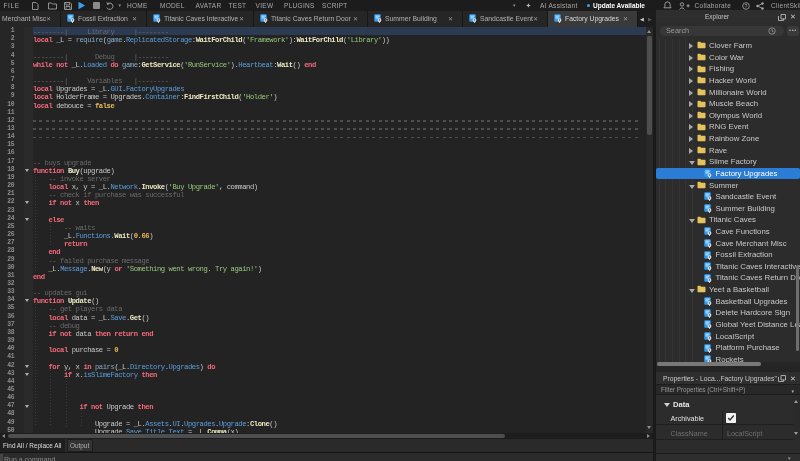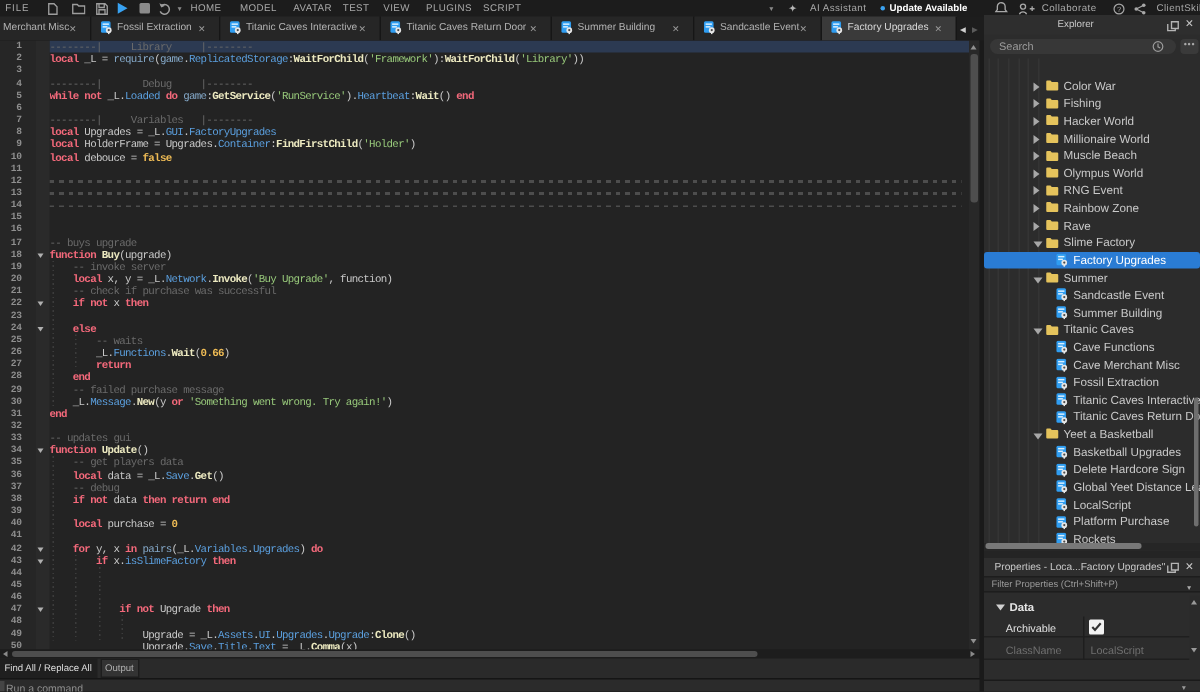--- a/index.html
+++ b/index.html
@@ -232,39 +232,39 @@
         <div class="cl" style="top:9.76px"><i class="k">local</i><i class="t"> _L = </i><i class="g">require</i><i class="t">(</i><i class="g">game</i><i class="t">.</i><i class="b">ReplicatedStorage</i><i class="t">:</i><i class="m">WaitForChild</i><i class="t">(</i><i class="s">'Framework'</i><i class="t">):</i><i class="m">WaitForChild</i><i class="t">(</i><i class="s">'Library'</i><i class="t">))</i></div>
         <div class="cl" style="top:26.07px"><i class="c">--------|       Debug     |--------</i></div>
         <div class="cl" style="top:34.23px"><i class="k">while not</i><i class="t"> _L.</i><i class="b">Loaded</i><i class="t"> </i><i class="k">do</i><i class="t"> </i><i class="g">game</i><i class="t">:</i><i class="m">GetService</i><i class="t">(</i><i class="s">'RunService'</i><i class="t">).</i><i class="b">Heartbeat</i><i class="t">:</i><i class="m">Wait</i><i class="t">() </i><i class="k">end</i></div>
         <div class="cl" style="top:50.54px"><i class="c">--------|     Variables   |--------</i></div>
         <div class="cl" style="top:58.70px"><i class="k">local</i><i class="t"> Upgrades = _L.</i><i class="b">GUI</i><i class="t">.</i><i class="b">FactoryUpgrades</i></div>
         <div class="cl" style="top:66.86px"><i class="k">local</i><i class="t"> HolderFrame = Upgrades.</i><i class="b">Container</i><i class="t">:</i><i class="m">FindFirstChild</i><i class="t">(</i><i class="s">'Holder'</i><i class="t">)</i></div>
         <div class="cl" style="top:75.01px"><i class="k">local</i><i class="t"> debouce = </i><i class="n">false</i></div>
         <div class="cl" style="top:132.11px"><i class="c">-- buys upgrade</i></div>
         <div class="cl" style="top:140.27px"><i class="k">function</i><i class="t"> </i><i class="m">Buy</i><i class="t">(upgrade)</i></div>
         <div class="cl" style="top:148.43px"><i class="t">    </i><i class="c">-- invoke server</i></div>
-        <div class="cl" style="top:156.58px"><i class="t">    </i><i class="k">local</i><i class="t"> x, y = _L.</i><i class="b">Network</i><i class="t">.</i><i class="m">Invoke</i><i class="t">(</i><i class="s">'Buy Upgrade'</i><i class="t">, function)</i></div>
+        <div class="cl" style="top:156.58px"><i class="t">    </i><i class="k">local</i><i class="t"> x, y = _L.</i><i class="b">Network</i><i class="t">.</i><i class="m">Invoke</i><i class="t">(</i><i class="s">'Buy Upgrade'</i><i class="t">, command)</i></div>
         <div class="cl" style="top:164.74px"><i class="t">    </i><i class="c">-- check if purchase was successful</i></div>
         <div class="cl" style="top:172.90px"><i class="t">    </i><i class="k">if not</i><i class="t"> x </i><i class="k">then</i></div>
         <div class="cl" style="top:189.21px"><i class="t">    </i><i class="k">else</i></div>
         <div class="cl" style="top:197.37px"><i class="t">        </i><i class="c">-- waits</i></div>
         <div class="cl" style="top:205.53px"><i class="t">        </i><i class="t">_L.</i><i class="b">Functions</i><i class="t">.</i><i class="m">Wait</i><i class="t">(</i><i class="n">0.66</i><i class="t">)</i></div>
         <div class="cl" style="top:213.68px"><i class="t">        </i><i class="k">return</i></div>
         <div class="cl" style="top:221.84px"><i class="t">    </i><i class="k">end</i></div>
         <div class="cl" style="top:230.00px"><i class="t">    </i><i class="c">-- failed purchase message</i></div>
         <div class="cl" style="top:238.15px"><i class="t">    </i><i class="t">_L.</i><i class="b">Message</i><i class="t">.</i><i class="m">New</i><i class="t">(y </i><i class="k">or</i><i class="t"> </i><i class="s">'Something went wrong. Try again!'</i><i class="t">)</i></div>
         <div class="cl" style="top:246.31px"><i class="k">end</i></div>
         <div class="cl" style="top:262.62px"><i class="c">-- updates gui</i></div>
         <div class="cl" style="top:270.78px"><i class="k">function</i><i class="t"> </i><i class="m">Update</i><i class="t">()</i></div>
         <div class="cl" style="top:278.94px"><i class="t">    </i><i class="c">-- get players data</i></div>
         <div class="cl" style="top:287.10px"><i class="t">    </i><i class="k">local</i><i class="t"> data = _L.</i><i class="b">Save</i><i class="t">.</i><i class="m">Get</i><i class="t">()</i></div>
         <div class="cl" style="top:295.25px"><i class="t">    </i><i class="c">-- debug</i></div>
         <div class="cl" style="top:303.41px"><i class="t">    </i><i class="k">if not</i><i class="t"> data </i><i class="k">then return end</i></div>
         <div class="cl" style="top:319.72px"><i class="t">    </i><i class="k">local</i><i class="t"> purchase = </i><i class="n">0</i></div>
-        <div class="cl" style="top:336.04px"><i class="t">    </i><i class="k">for</i><i class="t"> y, x </i><i class="k">in</i><i class="t"> </i><i class="g">pairs</i><i class="t">(_L.</i><i class="b">Variables</i><i class="t">.</i><i class="b">Upgrades</i><i class="t">) </i><i class="k">do</i></div>
+        <div class="cl" style="top:336.04px"><i class="t">    </i><i class="k">for</i><i class="t"> y, x </i><i class="k">in</i><i class="t"> </i><i class="g">pairs</i><i class="t">(_L.</i><i class="b">Directory</i><i class="t">.</i><i class="b">Upgrades</i><i class="t">) </i><i class="k">do</i></div>
         <div class="cl" style="top:344.19px"><i class="t">        </i><i class="k">if</i><i class="t"> x.</i><i class="b">isSlimeFactory</i><i class="t"> </i><i class="k">then</i></div>
         <div class="cl" style="top:376.82px"><i class="t">            </i><i class="k">if not</i><i class="t"> Upgrade </i><i class="k">then</i></div>
         <div class="cl" style="top:393.14px"><i class="t">                </i><i class="t">Upgrade = _L.</i><i class="b">Assets</i><i class="t">.</i><i class="b">UI</i><i class="t">.</i><i class="b">Upgrades</i><i class="t">.</i><i class="b">Upgrade</i><i class="t">:</i><i class="m">Clone</i><i class="t">()</i></div>
         <div class="cl" style="top:401.29px"><i class="t">                </i><i class="t">Upgrade.</i><i class="b">Save</i><i class="t">.</i><i class="b">Title</i><i class="t">.</i><i class="b">Text</i><i class="t"> = _L.</i><i class="m">Comma</i><i class="t">(x)</i></div>
   </div>
   <div id="gutter">
         <div class="gn" style="top:0.60px">1</div>
         <div class="gn" style="top:8.76px">2</div>
         <div class="gn" style="top:16.91px">3</div>
         <div class="gn" style="top:25.07px">4</div>
@@ -361,20 +361,27 @@
         </svg>
   </div>
   <div id="dots">•••</div>
   <div id="tree">
         <div class="tg" style="left:2.5px"></div>
         <div class="tg" style="left:9.2px"></div>
         <div class="tg" style="left:16px"></div>
         <div class="tg" style="left:22.7px"></div>
         <div class="tg" style="left:29.4px"></div>
         <div class="tg" style="left:36.1px"></div>
+        <div class="trow" style="top:28.90px">
+          <span class="arw" style="left:33px"><span class="ar r"></span></span>
+          <span class="tic" style="left:40.5px"><svg class="fic" width="9" height="8" viewBox="0 0 9 8">
+              <path d="M0.5 1.4 Q0.5 0.7 1.2 0.7 L3.3 0.7 L4.2 1.7 L7.8 1.7 Q8.5 1.7 8.5 2.4 L8.5 6.6 Q8.5 7.3 7.8 7.3 L1.2 7.3 Q0.5 7.3 0.5 6.6 Z" fill="#e5c35c"></path>
+            </svg></span>
+          <span class="tl" style="left:53px">Clover Farm</span>
+        </div>
         <div class="trow" style="top:40.52px">
           <span class="arw" style="left:33px"><span class="ar r"></span></span>
           <span class="tic" style="left:40.5px"><svg class="fic" width="9" height="8" viewBox="0 0 9 8">
               <path d="M0.5 1.4 Q0.5 0.7 1.2 0.7 L3.3 0.7 L4.2 1.7 L7.8 1.7 Q8.5 1.7 8.5 2.4 L8.5 6.6 Q8.5 7.3 7.8 7.3 L1.2 7.3 Q0.5 7.3 0.5 6.6 Z" fill="#e5c35c"></path>
             </svg></span>
           <span class="tl" style="left:53px">Color War</span>
         </div>
         <div class="trow" style="top:52.14px">
           <span class="arw" style="left:33px"><span class="ar r"></span></span>
           <span class="tic" style="left:40.5px"><svg class="fic" width="9" height="8" viewBox="0 0 9 8">

